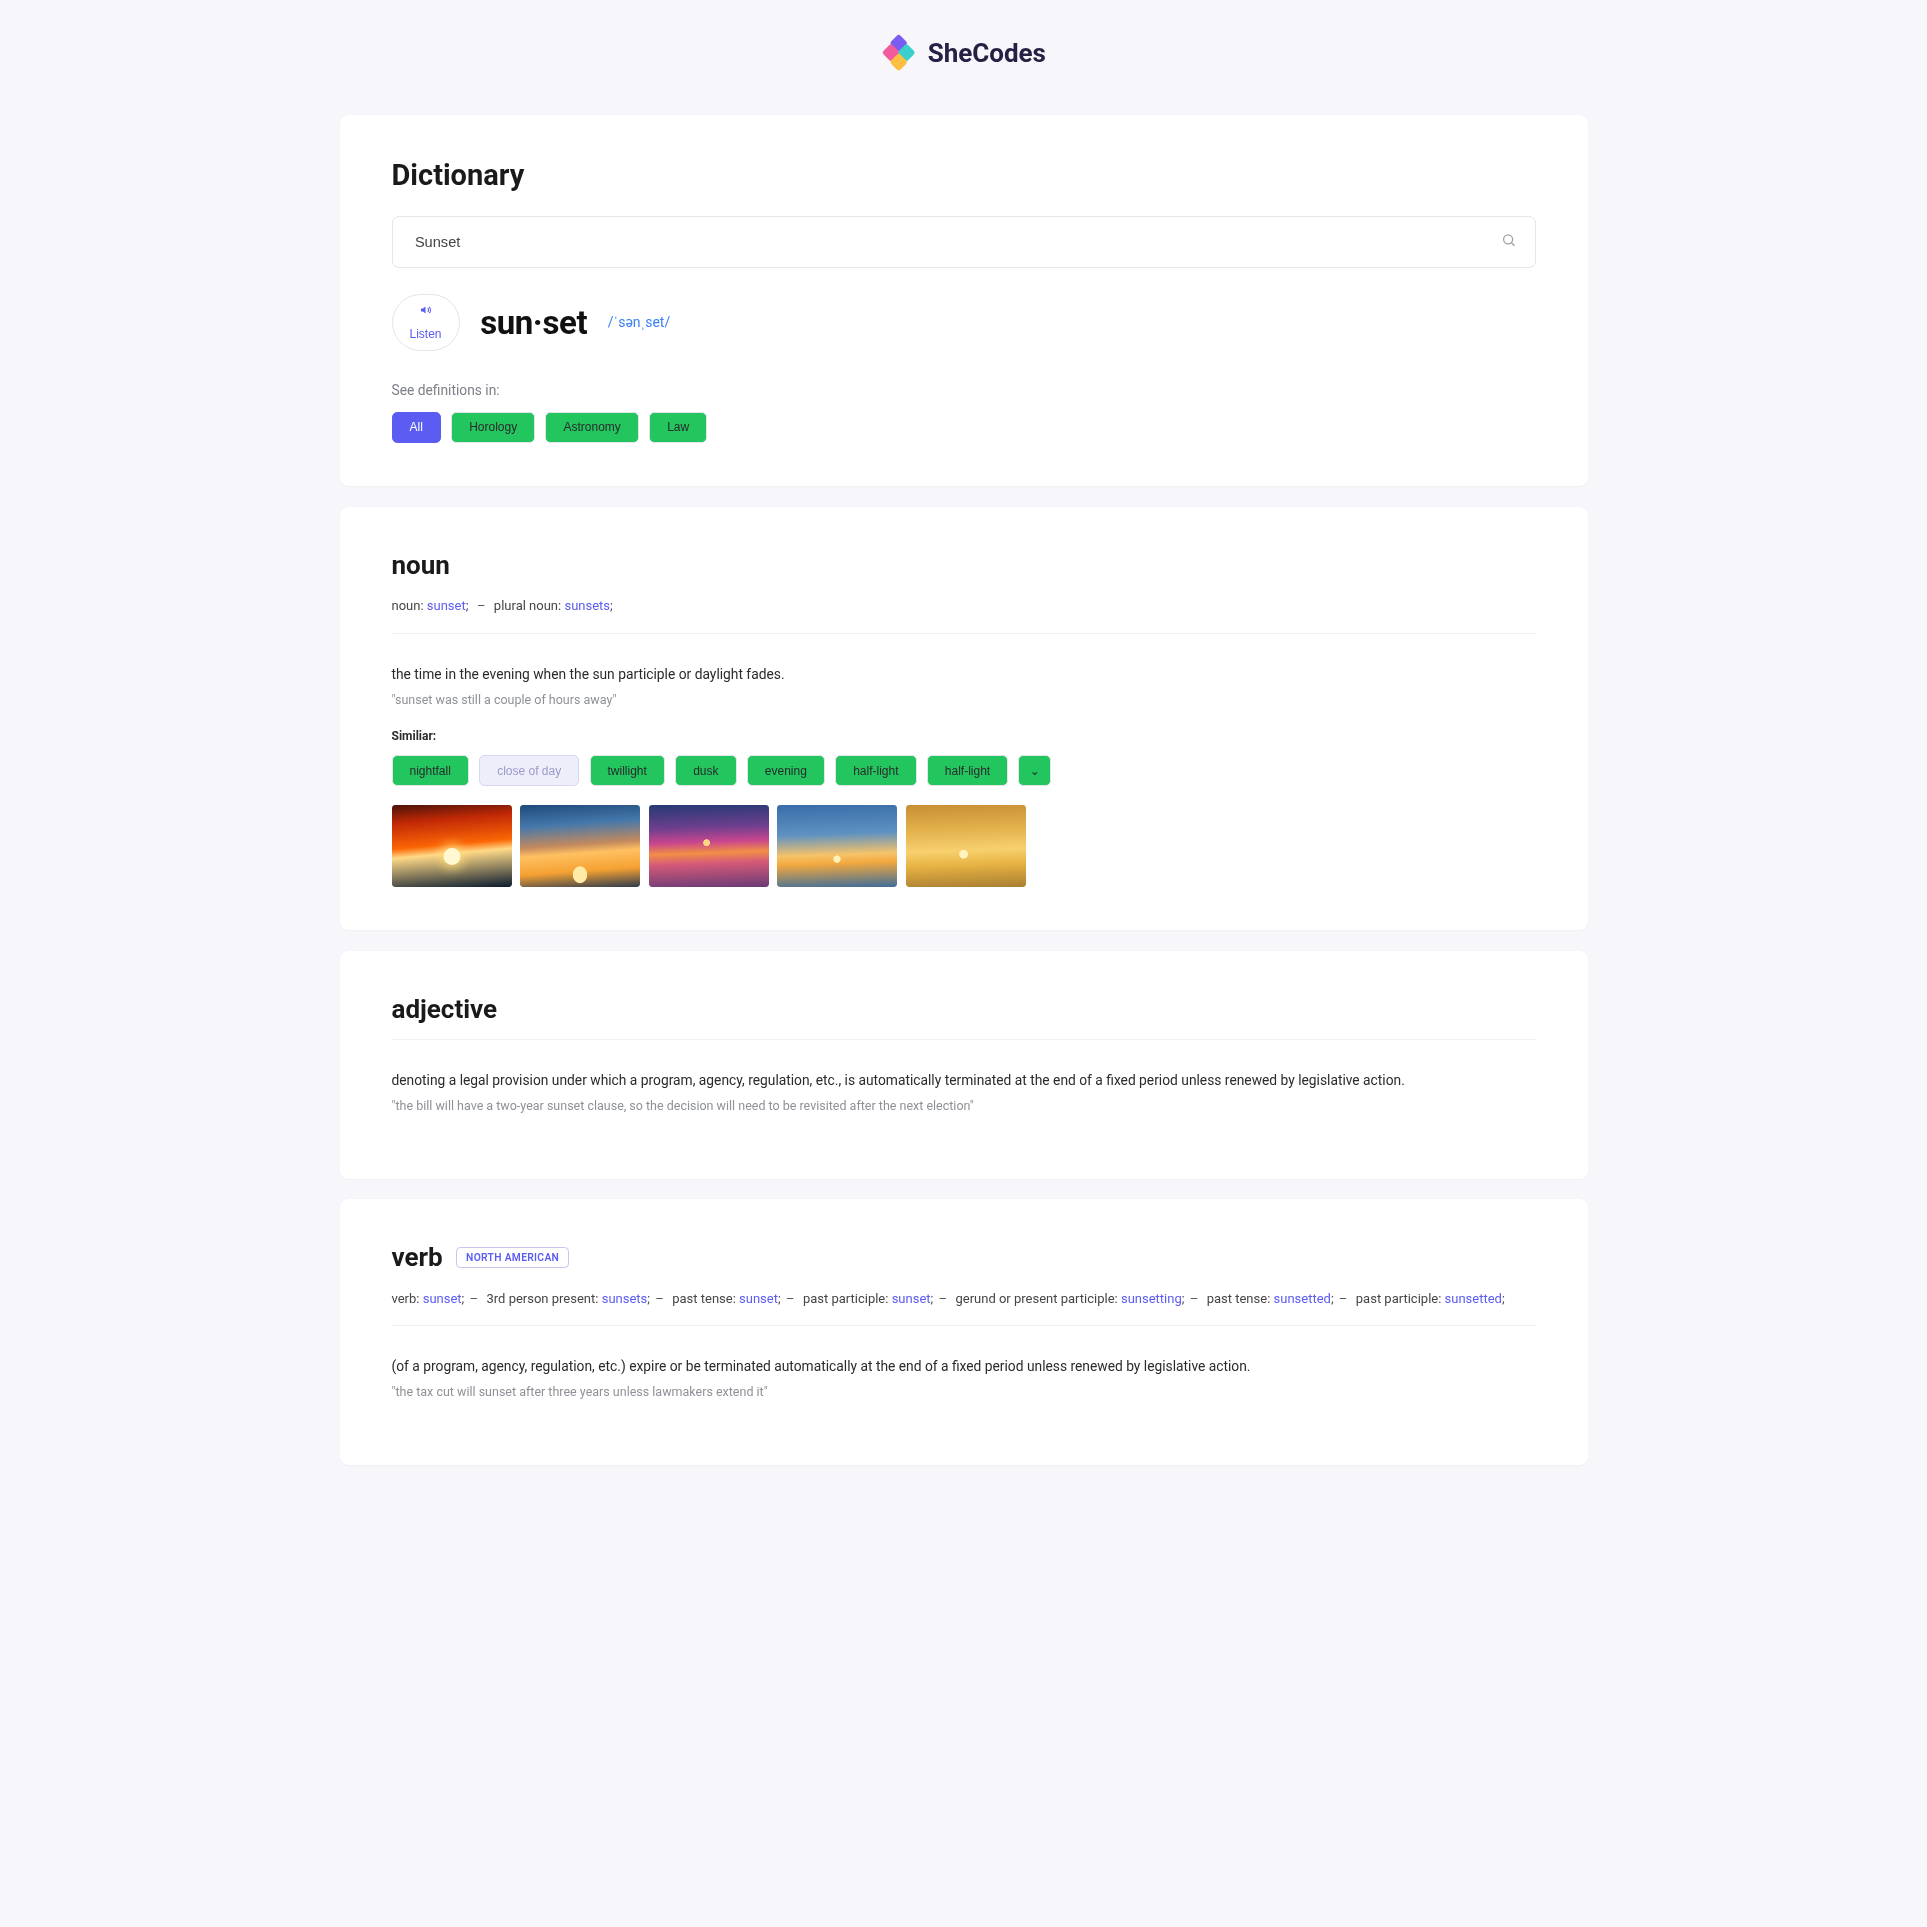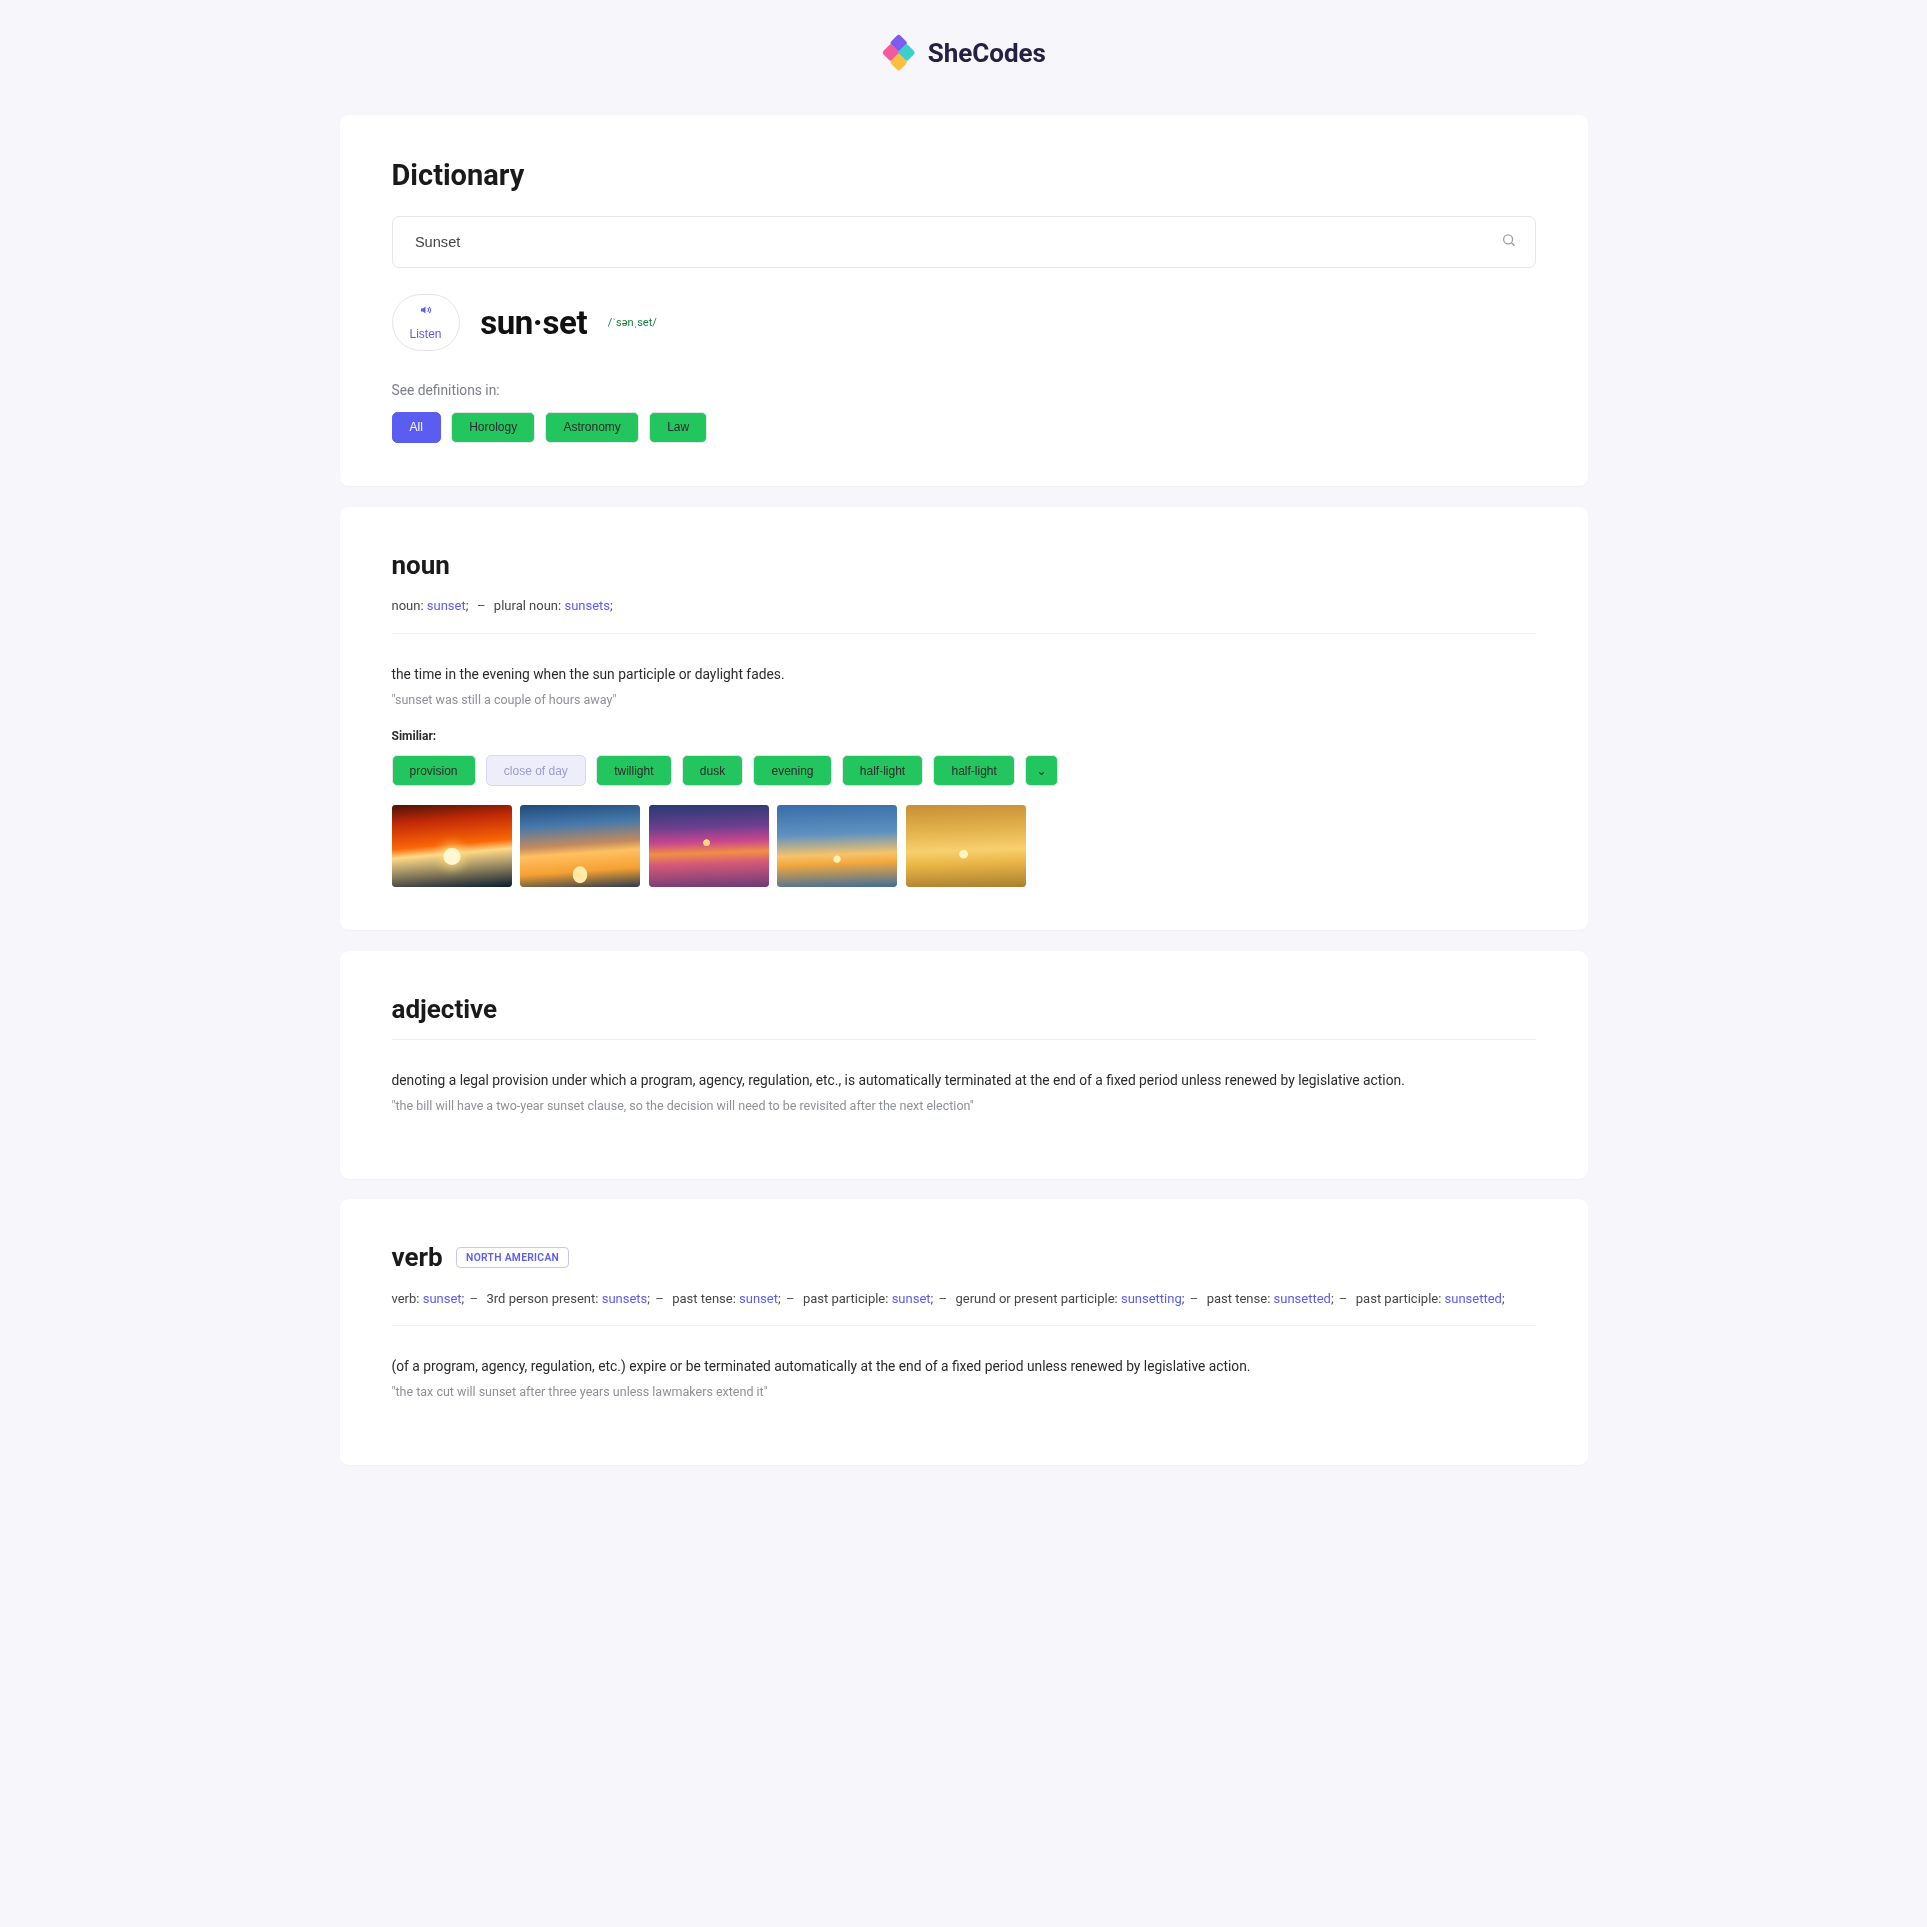--- a/index.html
+++ b/index.html
@@ -88,22 +88,22 @@
       flex-direction: column;
     }
     .listen-btn .spk { font-size: 12px; }
     .syllables {
       font-size: 33px;
       font-weight: 700;
       color: #111;
       letter-spacing: -0.4px;
     }
     .phonetic {
-      font-size: 11px;
-      color: #15803d;
+      font-size: 14px;
+      color: #3b82f6;
     }
     .see-def-label {
       font-size: 13.8px;
       color: #7c7f87;
       margin-bottom: 13.8px;
     }
     .chips {
       display: flex;
       flex-wrap: wrap;
       gap: 10.3px;
@@ -261,21 +261,21 @@
     <div class="forms">
       <span>noun: </span><span class="w">sunset</span><span>;</span>
       <span class="sep">–</span>
       <span>plural noun: </span><span class="w">sunsets</span><span>;</span>
     </div>
     <hr class="rule">
     <div class="definition">the time in the evening when the sun participle or daylight fades.</div>
     <div class="example">"sunset was still a couple of hours away"</div>
     <div class="similar-label">Similiar:</div>
     <div class="similar-chips" id="similar-chips">
-        <button class="chip">provision</button>
+        <button class="chip">nightfall</button>
         <button class="chip hover">close of day</button>
         <button class="chip">twillight</button>
         <button class="chip">dusk</button>
         <button class="chip">evening</button>
         <button class="chip">half-light</button>
         <button class="chip">half-light</button>
         <button class="chip expand"><span>⌄</span></button>
       </div>
     <div class="gallery">
       <div class="thumb t1"></div>

